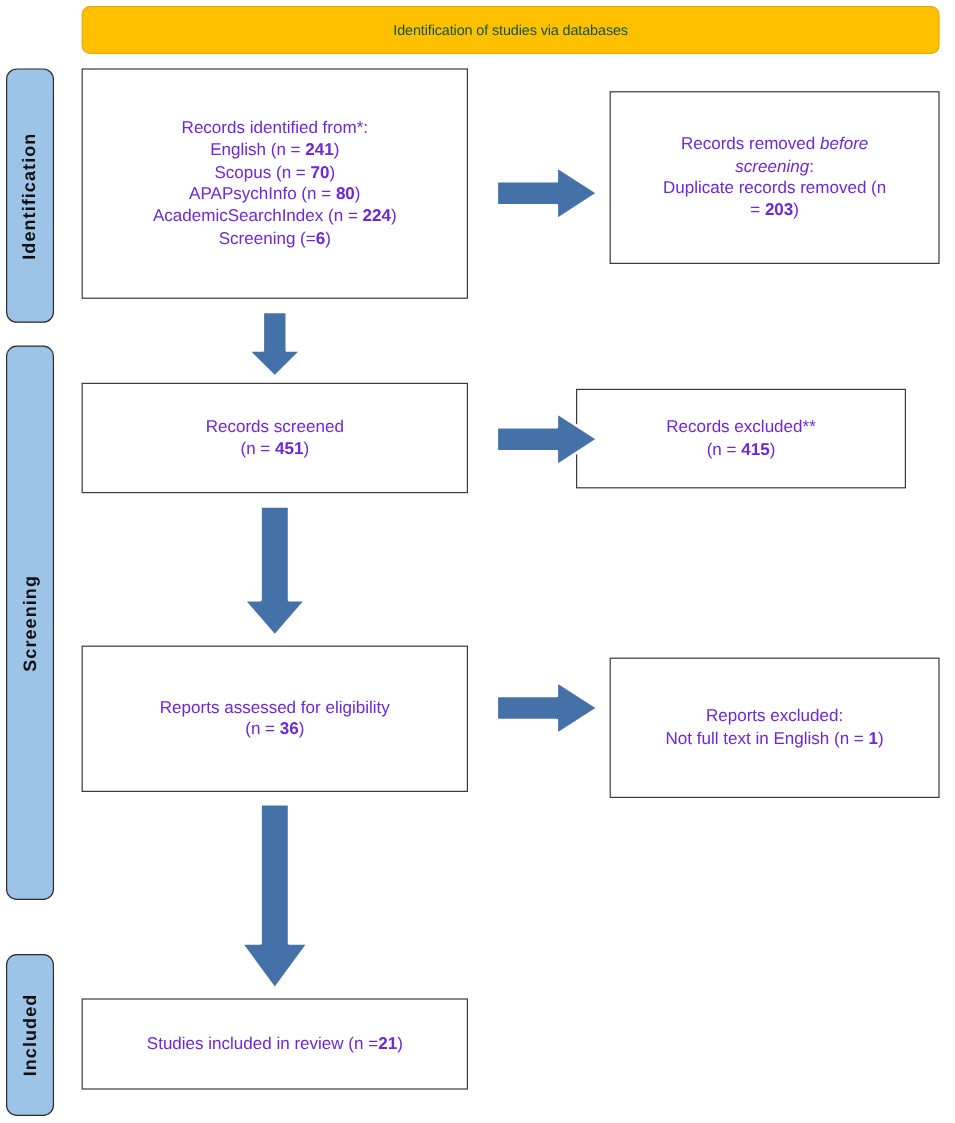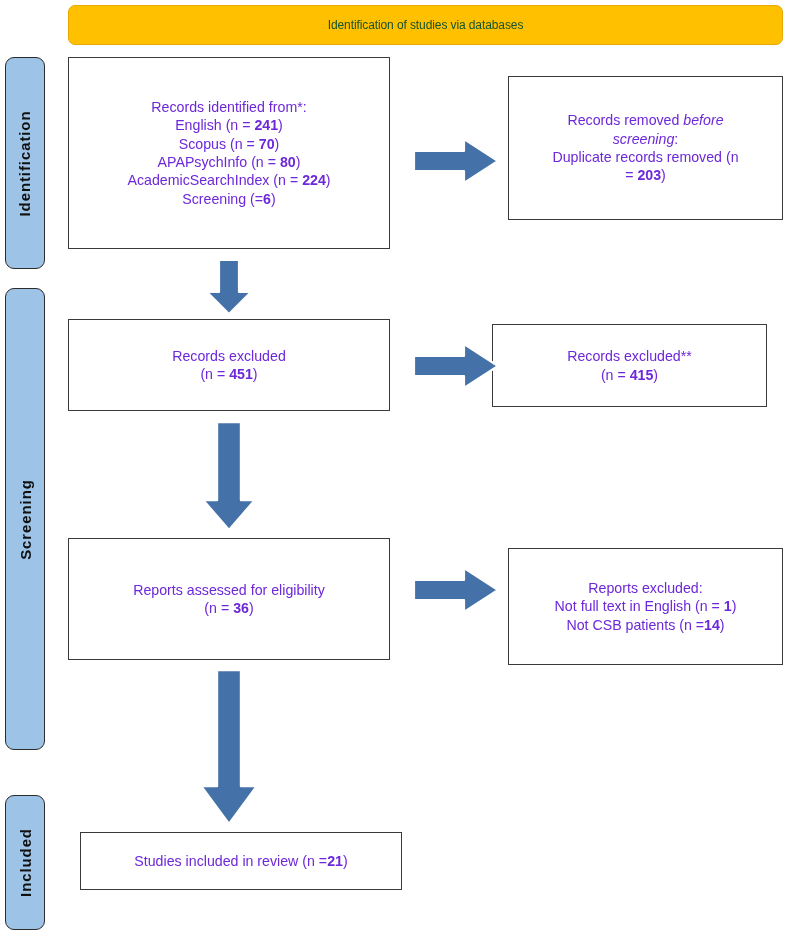--- a/index.html
+++ b/index.html
@@ -99,48 +99,47 @@
     <div class="box-text">
       <span class="ln"><span>Records removed </span><i>before</i></span>
       <span class="ln"><i>screening</i><span>:</span></span>
       <span class="ln">Duplicate records removed (n</span>
       <span class="ln"><span>= </span><b>203</b><span>)</span></span>
     </div>
   </div>
 
   <div class="box" style="left:68px;top:319px;width:322px;height:92px;">
     <div class="box-text">
-      <span class="ln">Records excluded</span>
+      <span class="ln">Records screened</span>
       <span class="ln"><span>(n = </span><b>451</b><span>)</span></span>
     </div>
   </div>
 
-  <div class="box" style="left:492px;top:324px;width:275px;height:83px;">
+  <div class="box" style="left:480px;top:324px;width:275px;height:83px;">
     <div class="box-text">
       <span class="ln">Records excluded**</span>
       <span class="ln"><span>(n = </span><b>415</b><span>)</span></span>
     </div>
   </div>
 
   <div class="box" style="left:68px;top:538px;width:322px;height:122px;">
     <div class="box-text">
       <span class="ln">Reports assessed for eligibility</span>
       <span class="ln"><span>(n = </span><b>36</b><span>)</span></span>
     </div>
   </div>
 
   <div class="box" style="left:508px;top:548px;width:275px;height:117px;">
     <div class="box-text">
       <span class="ln">Reports excluded:</span>
       <span class="ln"><span>Not full text in English (n = </span><b>1</b><span>)</span></span>
-      <span class="ln"><span>Not CSB patients (n =</span><b>14</b><span>)</span></span>
     </div>
   </div>
 
-  <div class="box" style="left:80px;top:832px;width:322px;height:58px;">
+  <div class="box" style="left:68px;top:832px;width:322px;height:76px;">
     <div class="box-text">
       <span class="ln"><span>Studies included in review (n =</span><b>21</b><span>)</span></span>
     </div>
   </div>
 
   <div class="arrow" style="left:412px;top:136px;width:88px;height:50px;">
     <svg width="88" height="50" viewBox="0 0 88 50">
       <polygon points="2,15 52,15 52,3 86,25 52,47 52,35 2,35" fill="#4472A8" stroke="#ffffff" stroke-width="2.2" stroke-linejoin="round"></polygon>
     </svg>
   </div>

